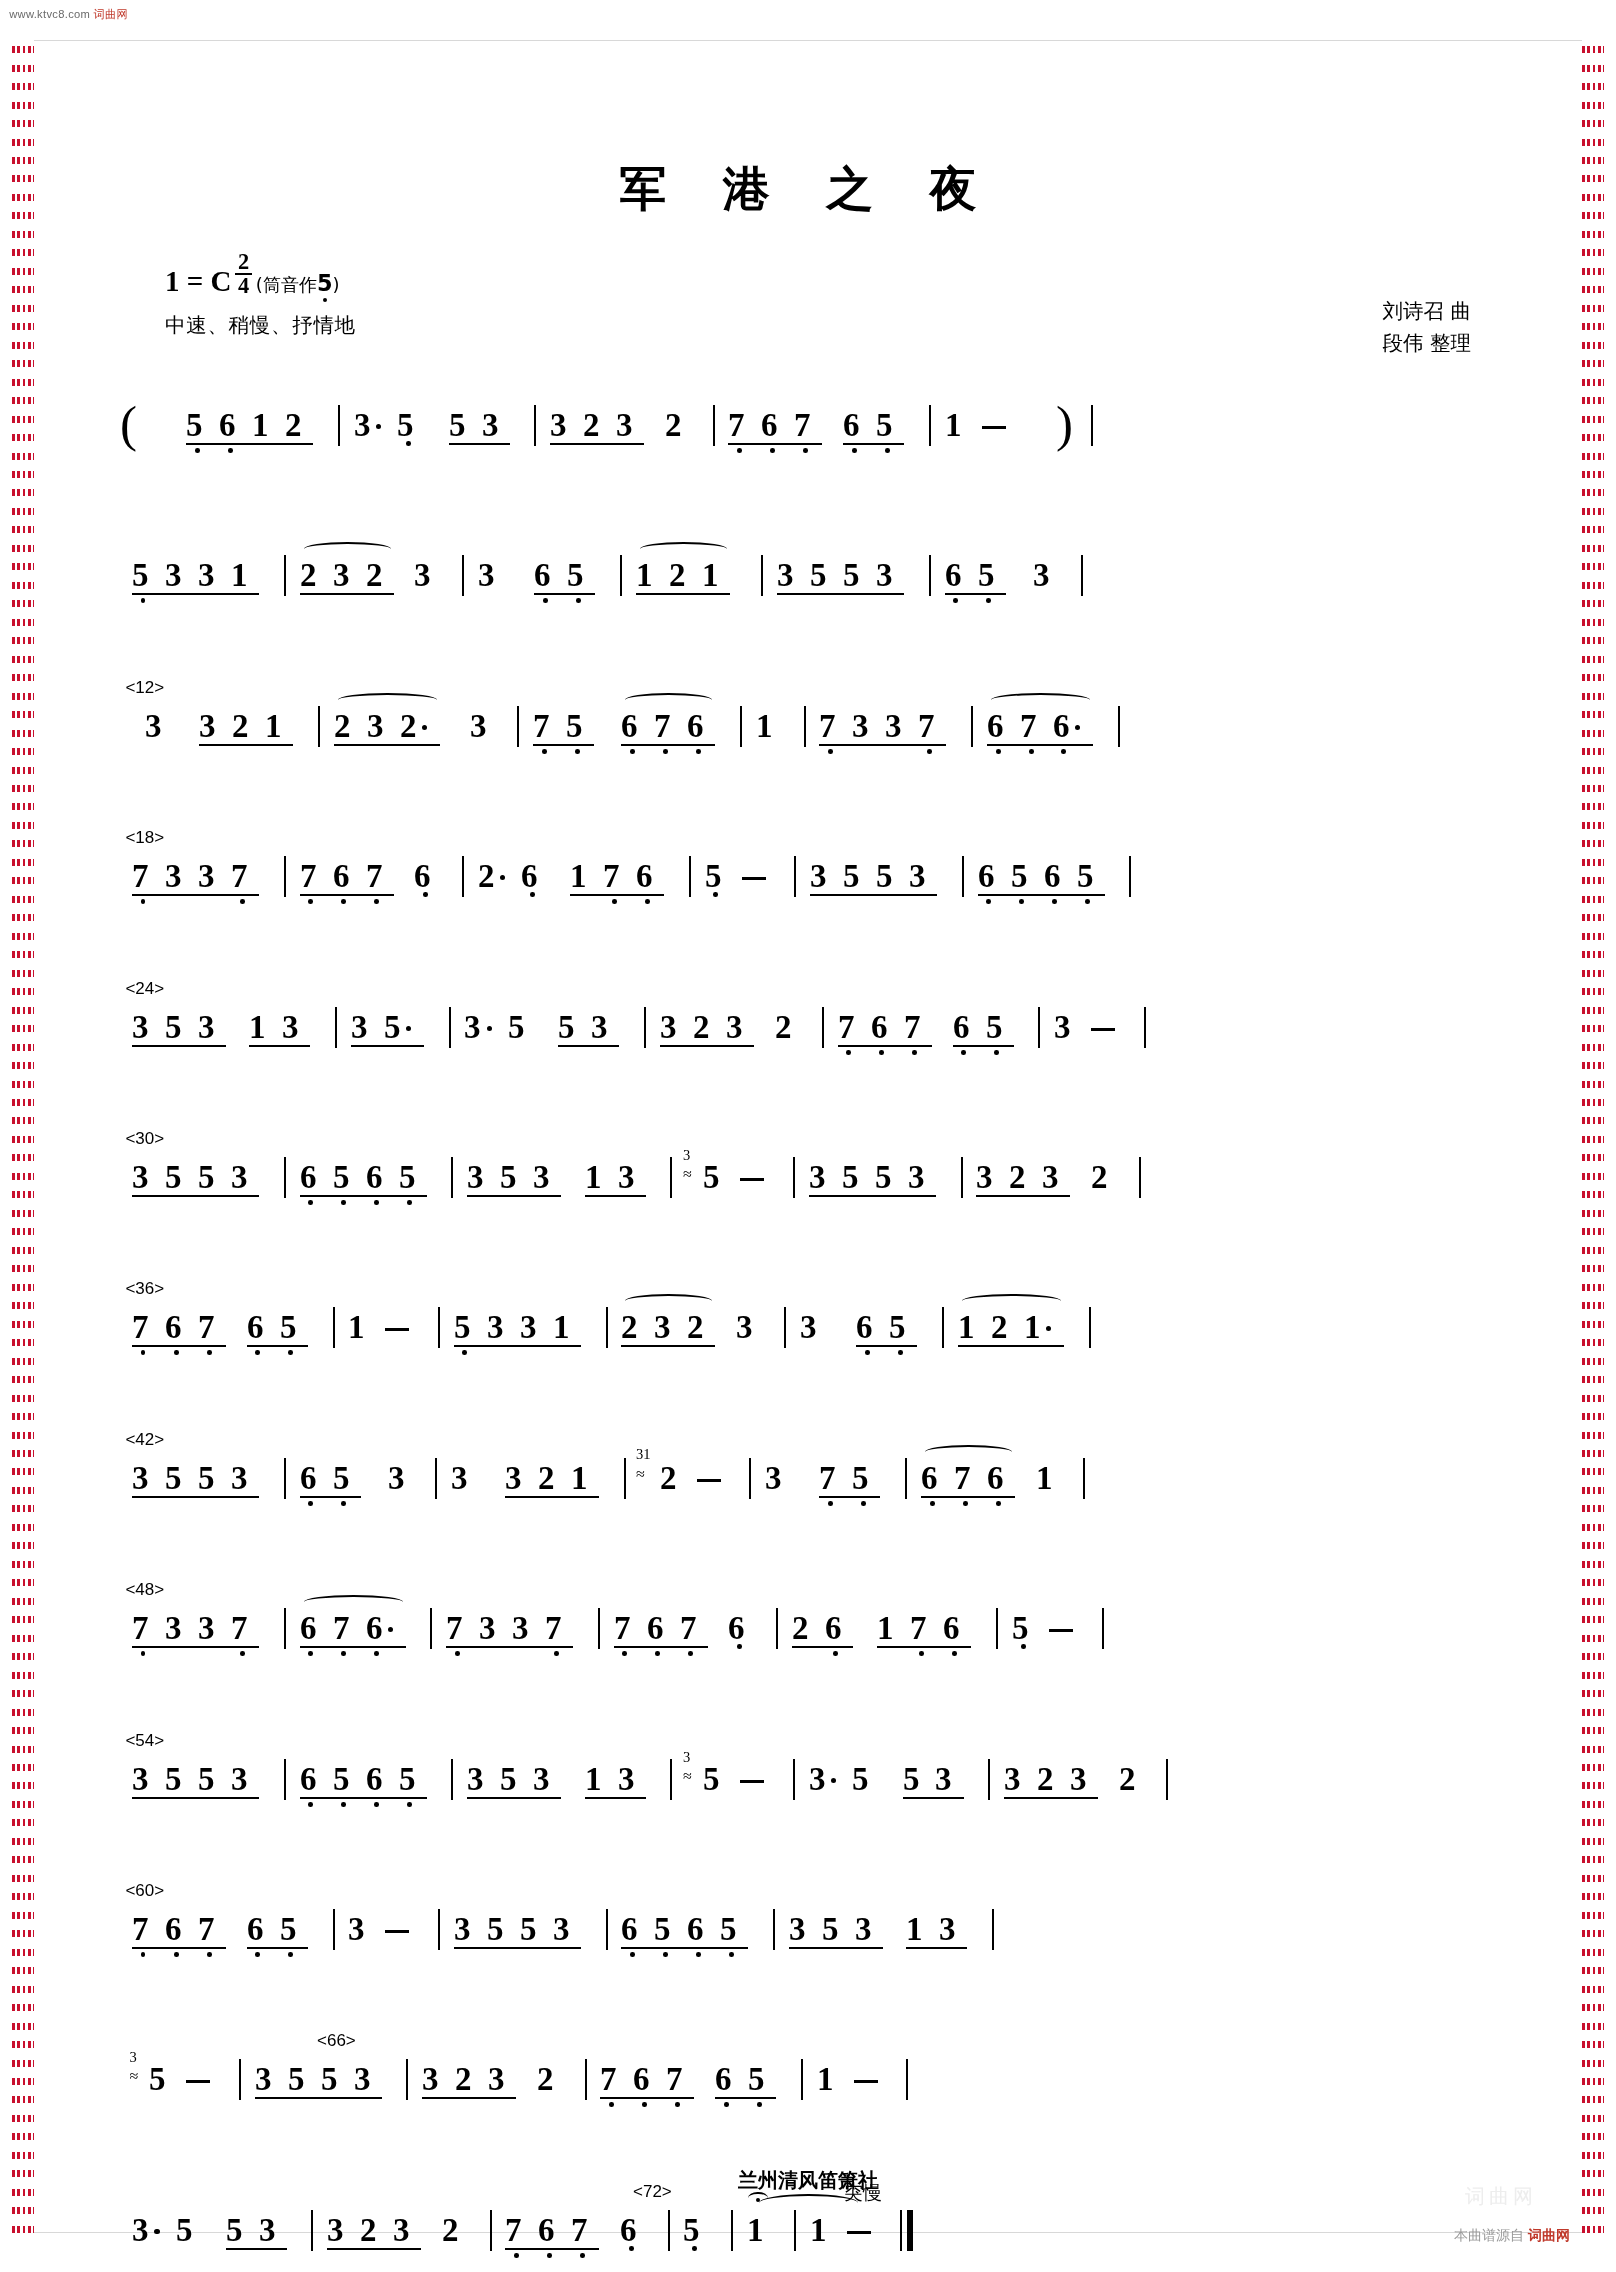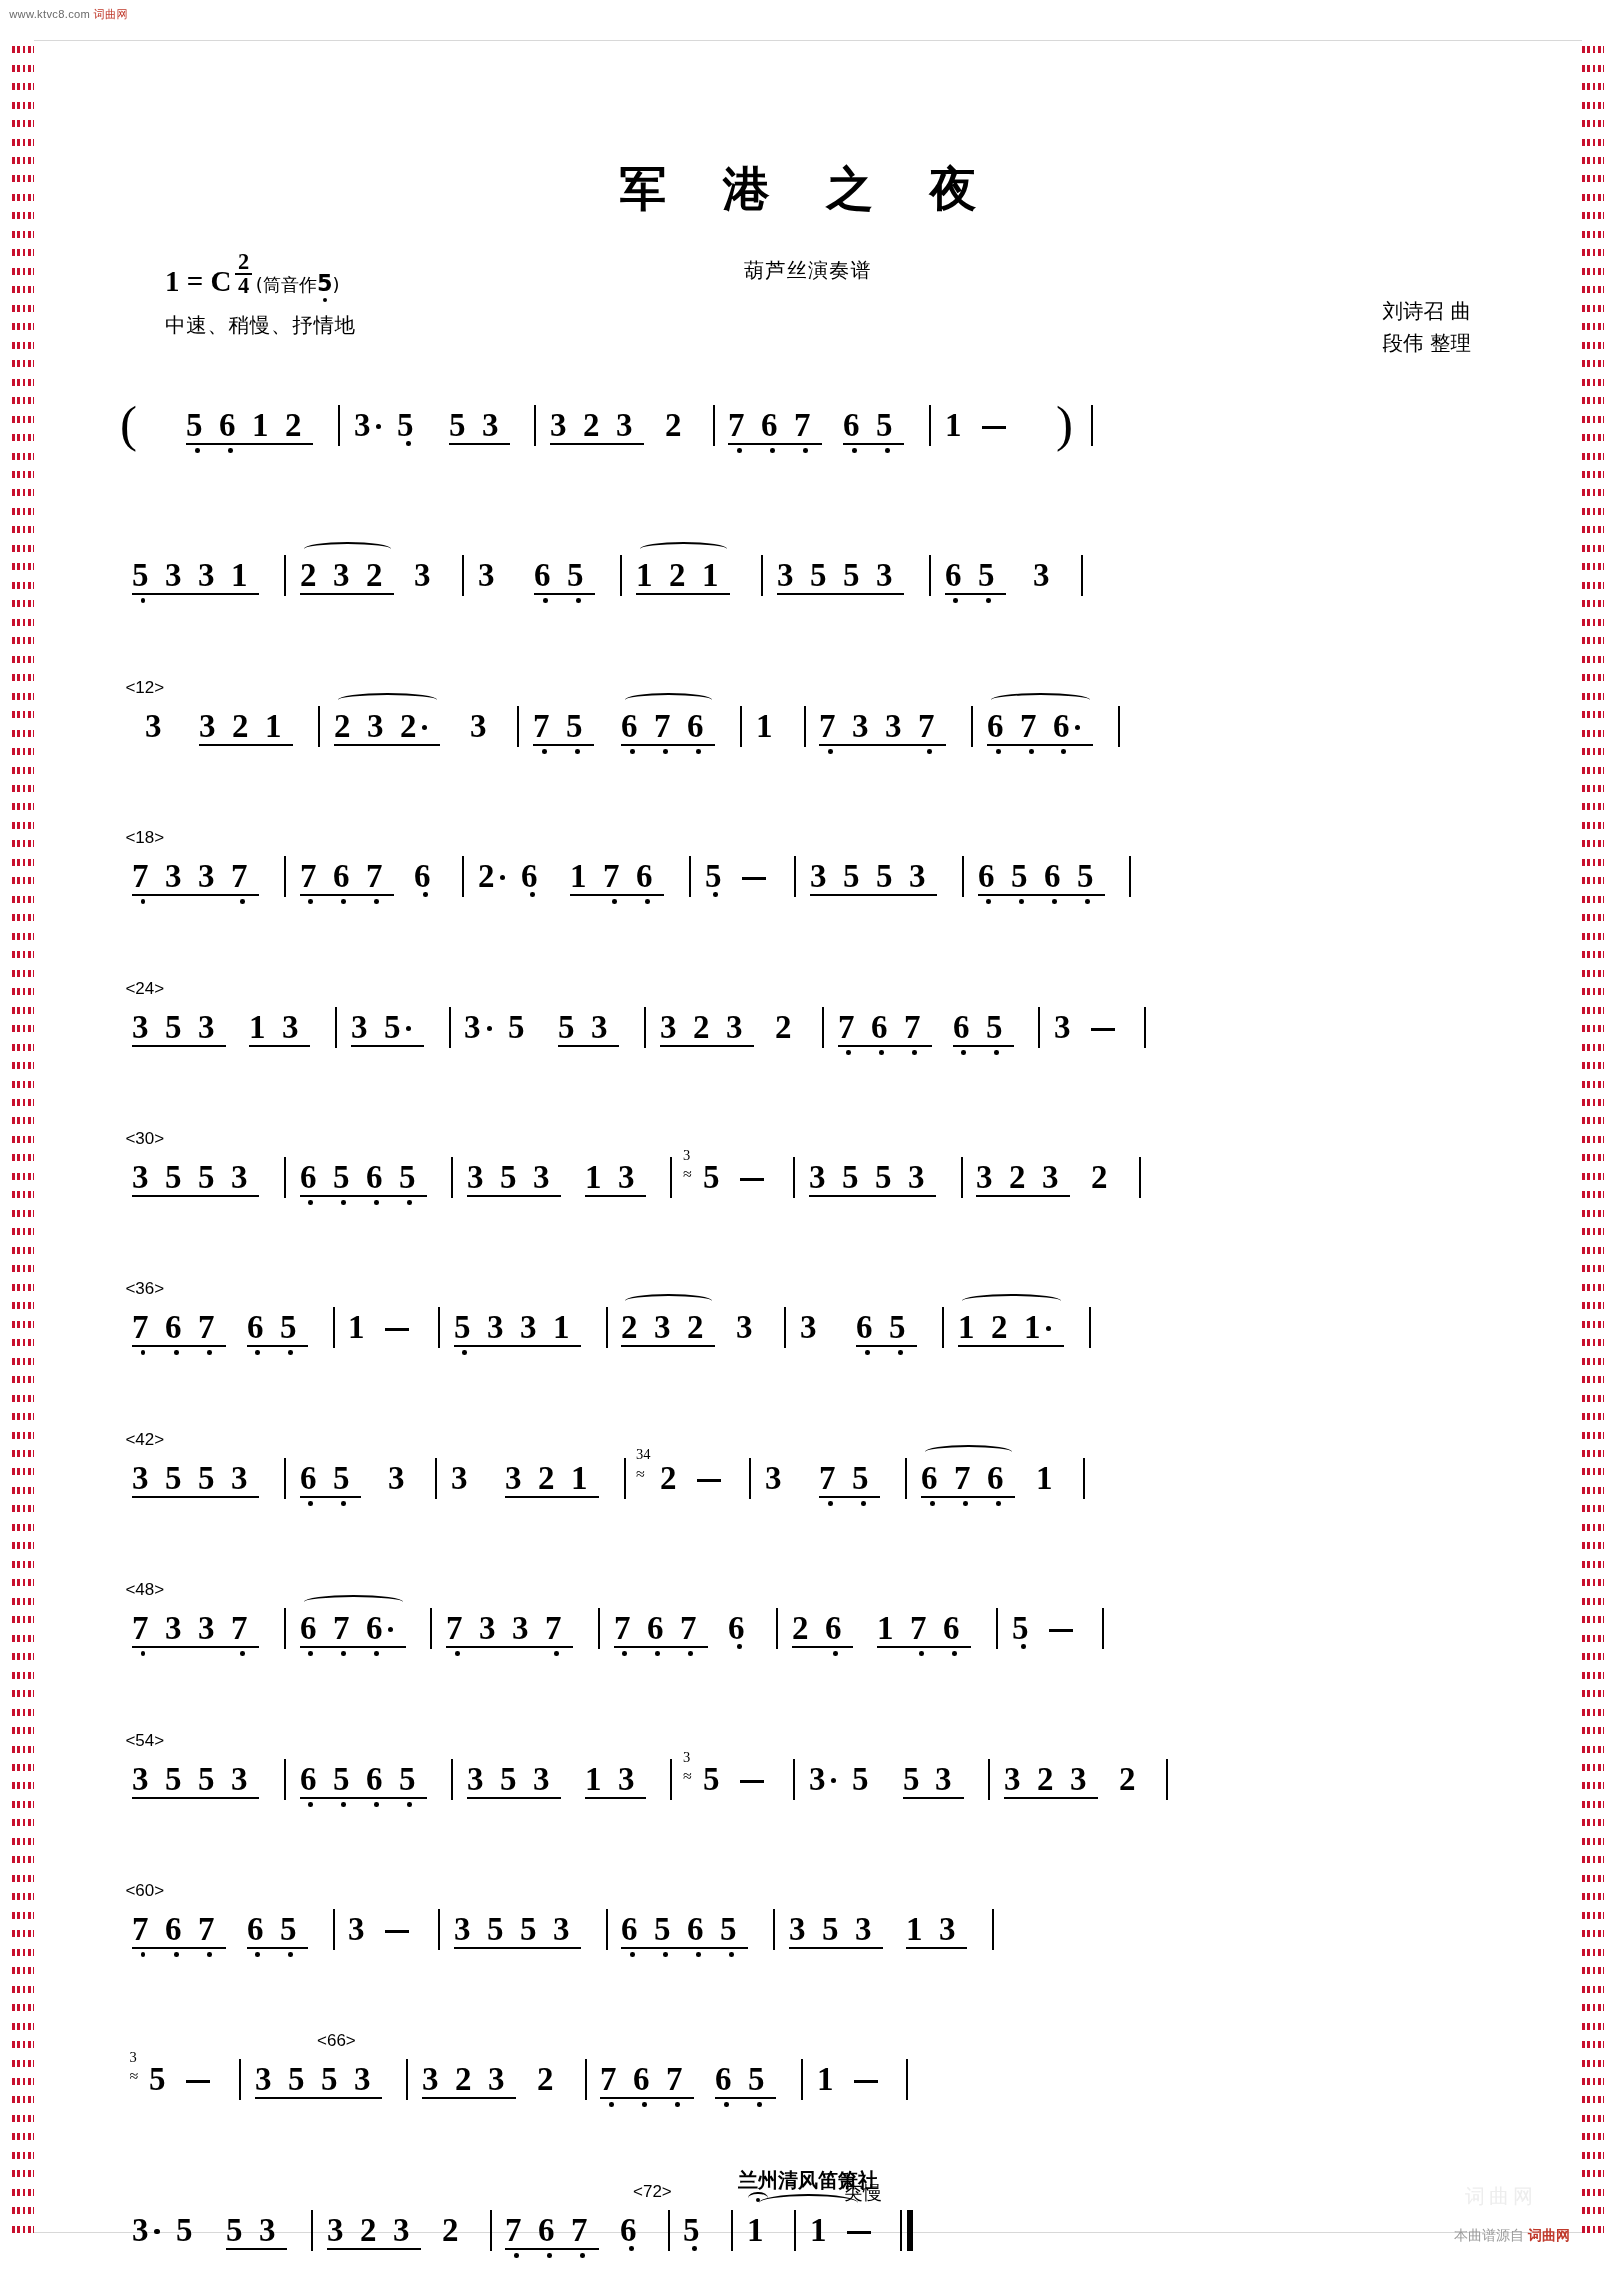--- a/index.html
+++ b/index.html
@@ -319,21 +319,20 @@
     <span>www.ktvc8.com</span>
     <span class="red">词曲网</span>
   </div>
   <div class="watermark-faint">词曲网</div>
   <div class="watermark-br">
     <span>本曲谱源自</span>
     <span class="red">词曲网</span>
   </div>
 
   <div class="title">军 港 之 夜</div>
-  <div class="subtitle">葫芦丝演奏谱</div>
 
   <div class="keysig">
     <span>1 = C</span><span class="frac"><span class="num">2</span><span class="den">4</span></span><span class="paren"><span>(筒音作</span><b class="dotunder">5</b><span>)</span></span>
   </div>
 
   <div class="tempo">中速、稍慢、抒情地</div>
 
   <div class="composer">
     <div>刘诗召 曲</div>
     <div>段伟 整理</div>
@@ -677,21 +676,21 @@
         <div class="dot-low" style="left: 209px; top: 39px;"></div>
         <div class="beam" style="left: 168px; top: 34px; width: 61px;"></div>
         <div class="note" style="left: 256px; top: 0px;">3</div>
         <div class="bar" style="left: 303px; top: -4px; height: 41px;"></div>
         <div class="note" style="left: 319px; top: 0px;">3</div>
         <div class="note" style="left: 373px; top: 0px;">3</div>
         <div class="note" style="left: 406px; top: 0px;">2</div>
         <div class="note" style="left: 439px; top: 0px;">1</div>
         <div class="beam" style="left: 373px; top: 34px; width: 94px;"></div>
         <div class="bar" style="left: 492px; top: -4px; height: 41px;"></div>
-        <div class="triplet" style="left: 504px; top: -16px;">34</div>
+        <div class="triplet" style="left: 504px; top: -16px;">31</div>
         <div style="position: absolute; left: 504px; top: 2.6px; font-size: 16px;">≈</div>
         <div class="note" style="left: 528px; top: 0px;">2</div>
         <div class="dash" style="left: 565px; top: 17px;"></div>
         <div class="bar" style="left: 617px; top: -4px; height: 41px;"></div>
         <div class="note" style="left: 633px; top: 0px;">3</div>
         <div class="note" style="left: 687px; top: 0px;">7</div>
         <div class="dot-low" style="left: 696px; top: 39px;"></div>
         <div class="note" style="left: 720px; top: 0px;">5</div>
         <div class="dot-low" style="left: 729px; top: 39px;"></div>
         <div class="beam" style="left: 687px; top: 34px; width: 61px;"></div>

